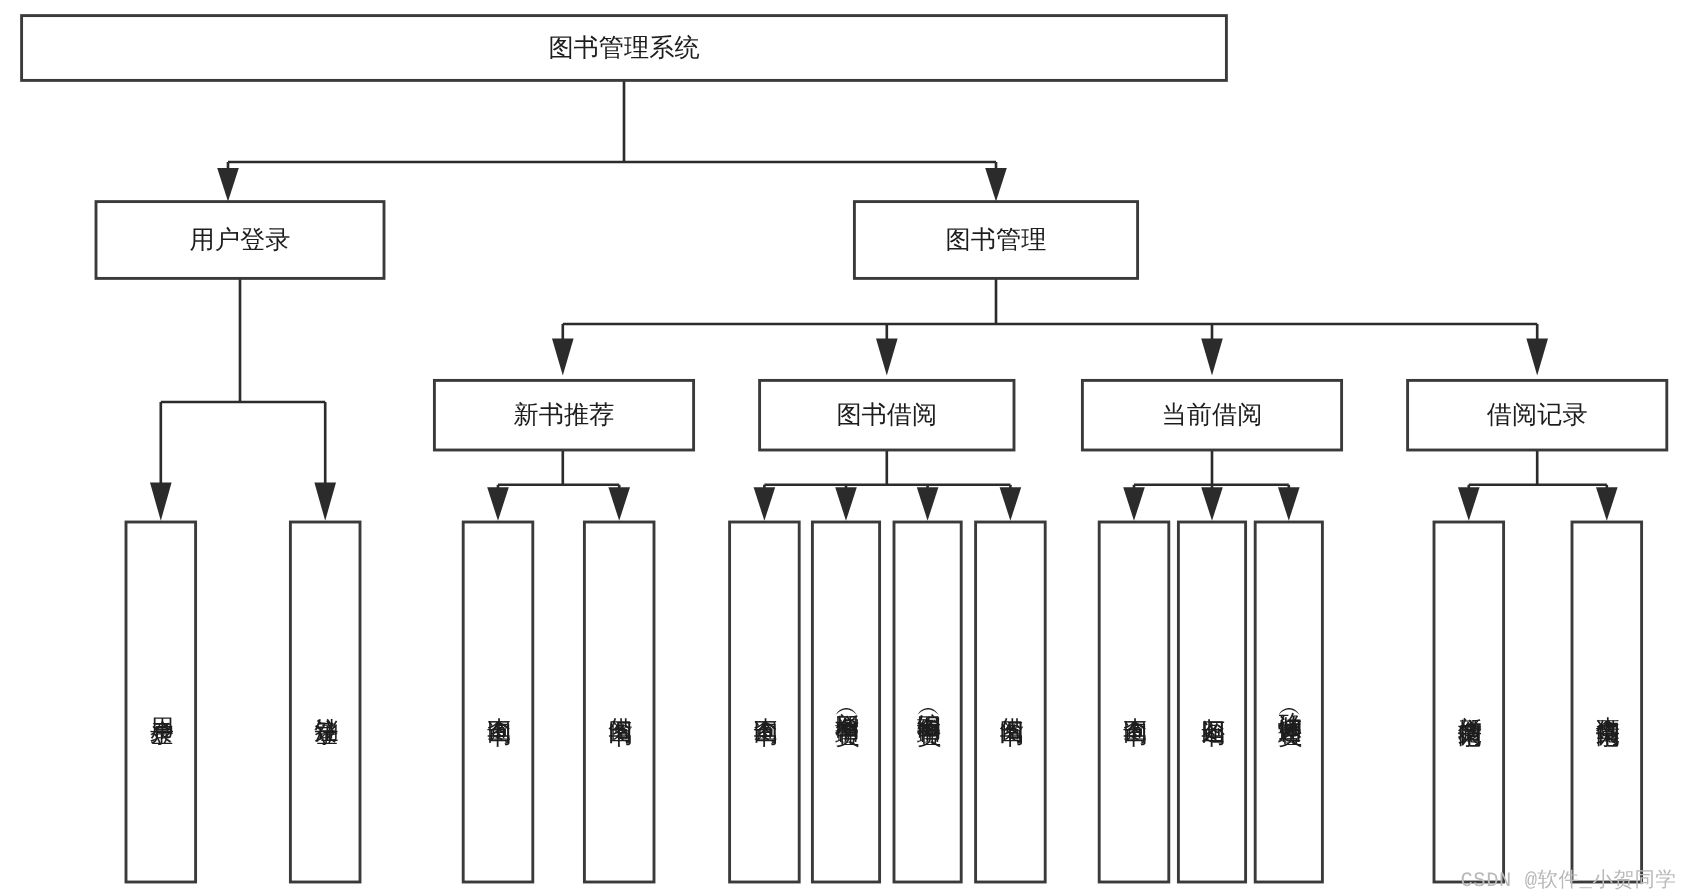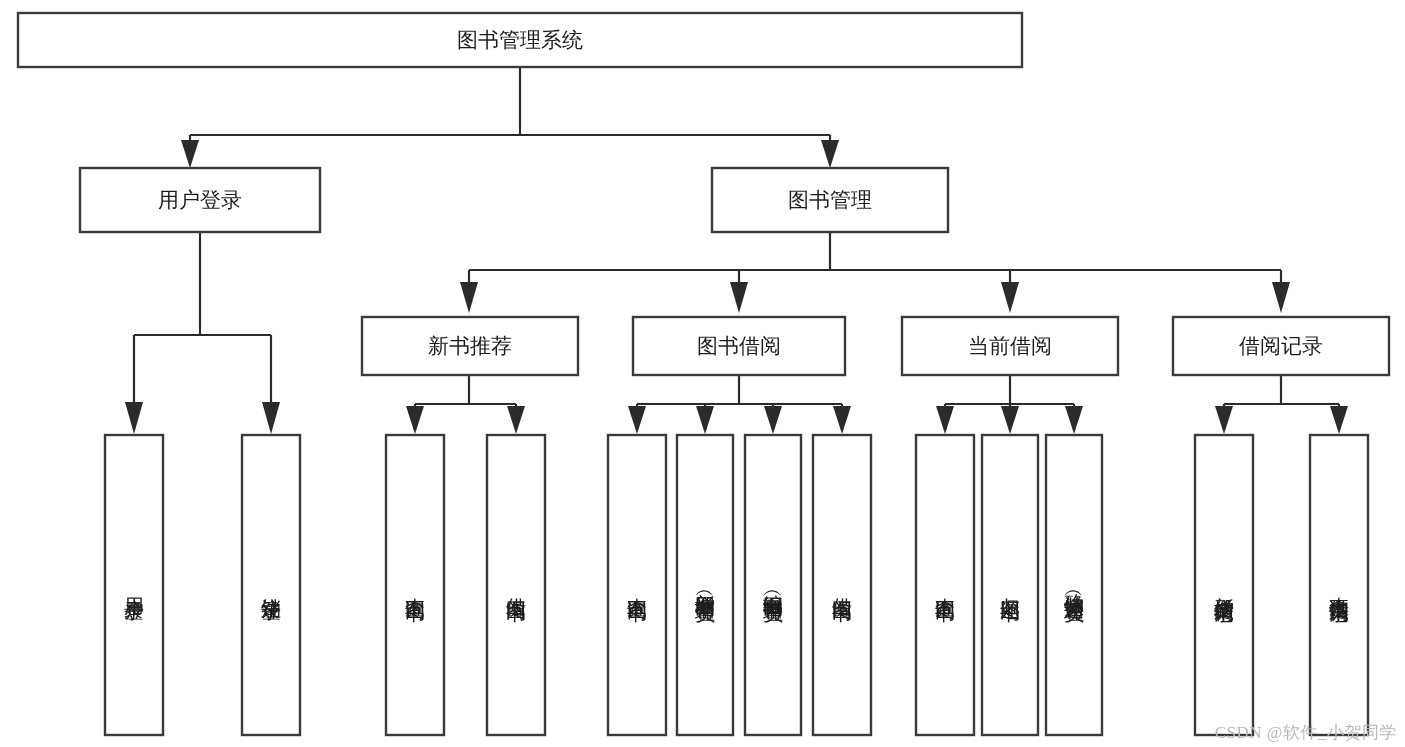--- a/index.html
+++ b/index.html
@@ -59,21 +59,21 @@
     align-items: center;
     justify-content: center;
     text-align: center;
     white-space: nowrap;
     pointer-events: none;
   }
   .watermark {
     position: absolute;
     right: 8px;
     bottom: 3px;
-    font-family: Liberation Serif, serif;
+    font-family: Liberation Mono, monospace;
     font-size: 17px;
     color: #b9b9b9;
     letter-spacing: 0.5px;
     white-space: nowrap;
   }
 </style>
 </head>
 <body>
 
 <div id="diagram-root">

